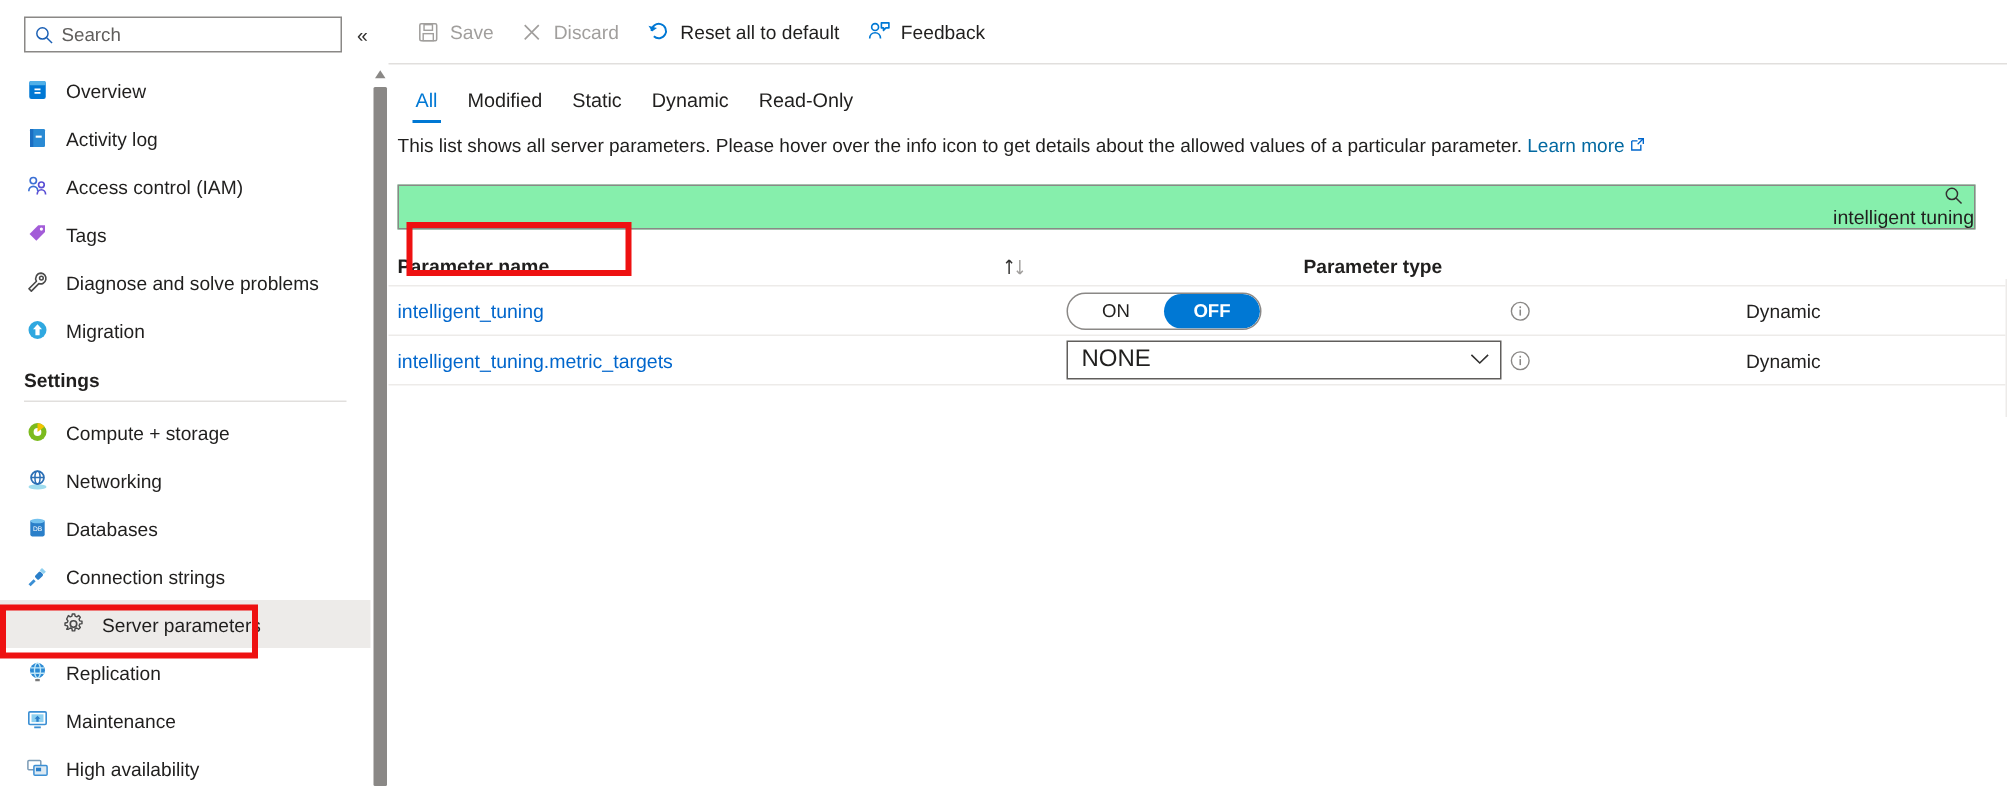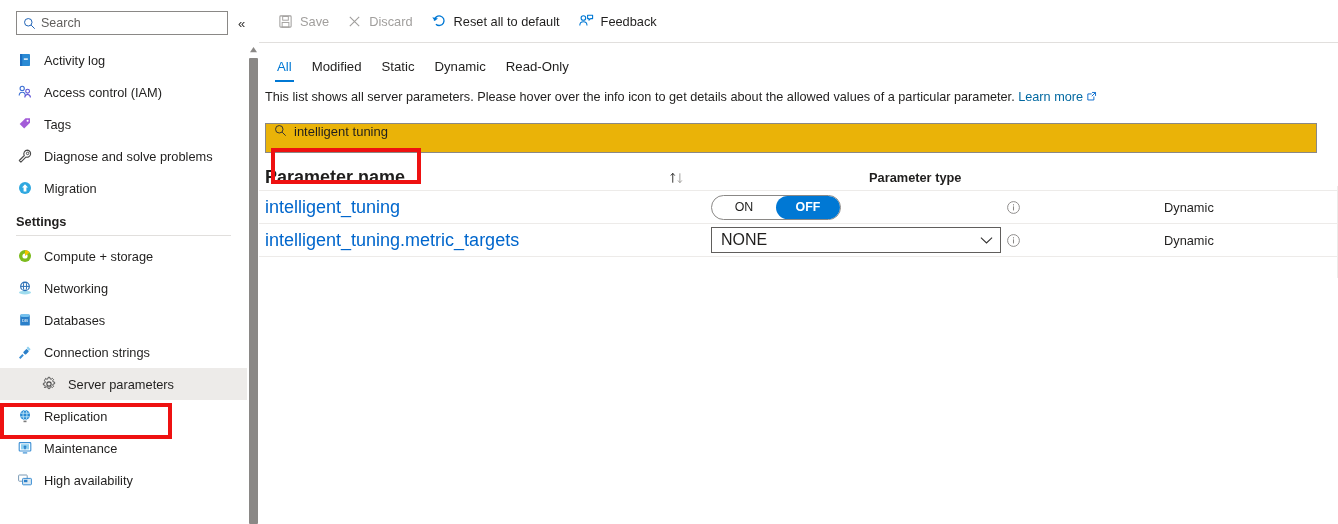--- a/index.html
+++ b/index.html
@@ -150,42 +150,43 @@
     white-space: nowrap;
   }
   #desc .lnk { color: #0369a1; text-decoration: none; cursor: pointer; }
   #desc .ext { margin-left: 3px; display: inline-block; vertical-align: -1px; }
 
   
   #filter-wrap {
     margin: 18px 0 0 6px;
     width: 1052px; height: 30px;
     border: 1px solid #8a8886;
-    background: #eab308;
-    display: flex; align-items: flex-start;
+    background: #86efac;
+    display: flex; align-items: flex-end;
     padding-left: 8px;
+    flex-direction: column;
   }
   #filter-wrap .mag { margin-right: 7px; display: flex; }
   #filter-val { font-size: 13px; color: #201f1e; }
 
   
   #table { margin-top: 12px; width: 1078px; }
   .trow {
     display: flex; align-items: center;
     height: 33px;
     border-bottom: 1px solid #edebe9;
     padding-left: 6px;
   }
   .trow.head {
     height: 26px;
     font-size: 12.6px;
     font-weight: bold;
     border-bottom: 1px solid #edebe9;
   }
-  .c-name { flex: 0 0 404px; font-size: 18px; }
+  .c-name { flex: 0 0 404px; font-size: 13px; }
   .c-name a { color: #0066cc; text-decoration: none; cursor: pointer; }
   .c-sort { flex: 0 0 42px; display: flex; align-items: center; justify-content: flex-start; }
   .c-value { flex: 0 0 295px; display: flex; align-items: center; }
   .c-info { flex: 0 0 40px; display: flex; align-items: center; justify-content: flex-start; }
   .c-type { flex: 1 1 auto; font-size: 12.8px; padding-left: 118px; }
   .trow.head .c-type { padding-left: 118px; }
   .trow.head .c-value { font-size: 12.6px; }
 
   
   .toggle {
@@ -256,20 +257,30 @@
             <circle cx="6.5" cy="6.5" r="4.6" fill="none" stroke="#1a5fb4" stroke-width="1.2"></circle>
             <line x1="10" y1="10" x2="14.4" y2="14.4" stroke="#1a5fb4" stroke-width="1.2"></line>
           </svg>
         </span>
         <span class="ph">Search</span>
       </div>
       <span class="collapse-btn">«</span>
     </div>
 
     <ul class="nav-list">
+      <li class="nav-item">
+        <span class="ico">
+          <svg width="16" height="16" viewBox="0 0 16 16">
+            <rect x="2.5" y="2" width="11" height="12" rx="1.5" fill="#0078d4"></rect>
+            <rect x="2.5" y="2" width="11" height="2.8" rx="1" fill="#50b0e8"></rect>
+            <path d="M6 7h4v1.2H6zM6 9.3h4v1.2H6z" fill="#ffffff"></path>
+          </svg>
+        </span>
+        <span>Overview</span>
+      </li>
       <li class="nav-item">
         <span class="ico">
           <svg width="16" height="16" viewBox="0 0 16 16">
             <rect x="3" y="2" width="10" height="12" rx="0.8" fill="#2a8ad4"></rect>
             <rect x="3" y="2" width="2.2" height="12" fill="#1b6ec2"></rect>
             <rect x="6.8" y="6.4" width="4" height="1.4" fill="#ffffff"></rect>
           </svg>
         </span>
         <span>Activity log</span>
       </li>

